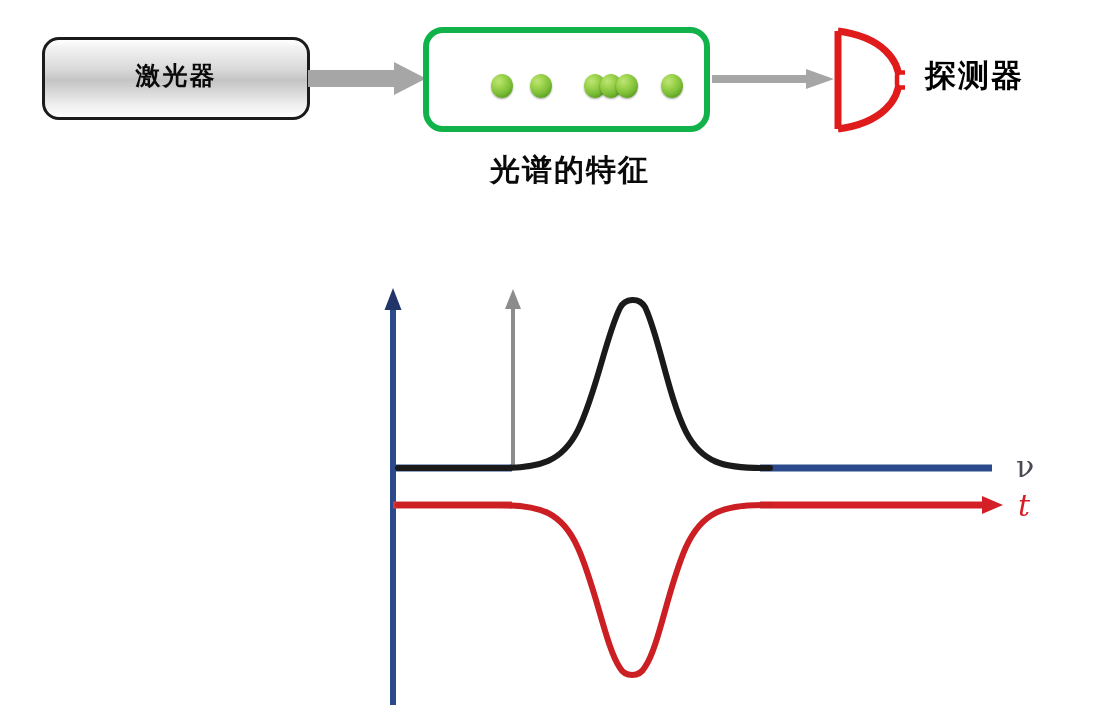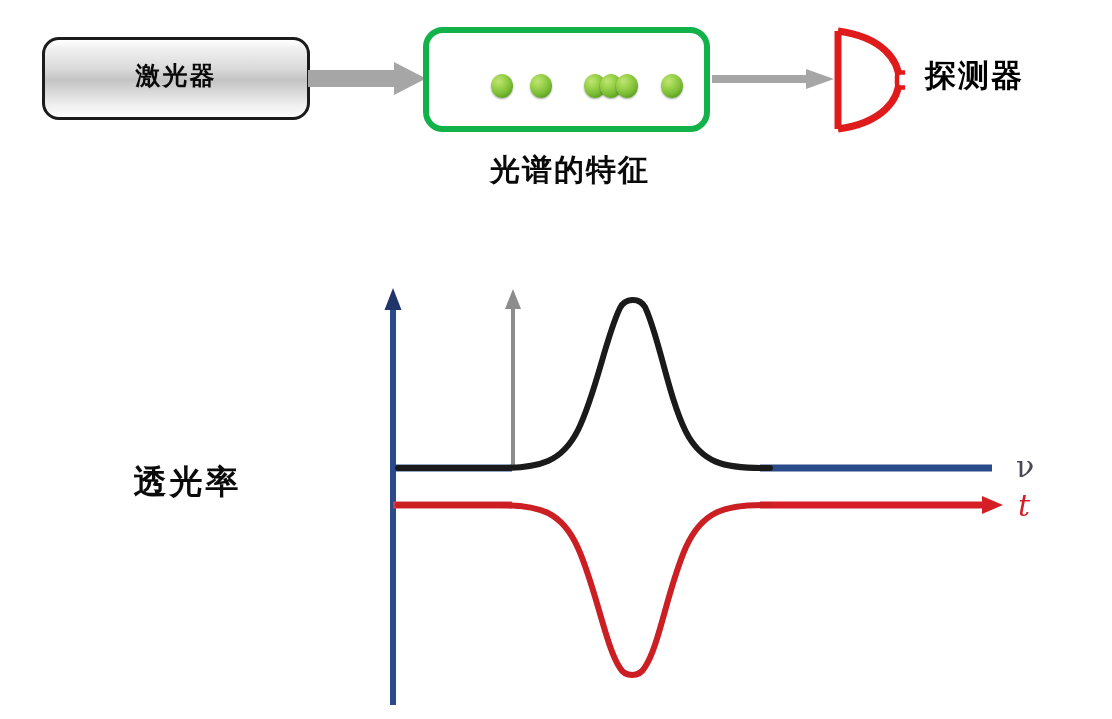--- a/index.html
+++ b/index.html
@@ -203,21 +203,20 @@
     <svg width="74" height="106" viewBox="0 0 74 106" aria-hidden="true">
       <path d="M7 4 L7 102" stroke="#e01b1b" stroke-width="7" fill="none" stroke-linecap="butt"></path>
       <path d="M7 4 C 52 10, 68 34, 68 53 C 68 72, 52 96, 7 102" stroke="#e01b1b" stroke-width="7" fill="none" stroke-linecap="butt"></path>
       <rect x="66" y="45.5" width="11" height="15" rx="3.5" stroke="#e01b1b" stroke-width="4.5" fill="#ffffff"></rect>
     </svg>
   </div>
 
   <div class="det-label">探测器</div>
 
 
-  <div class="plot-text" id="plot-text-2">透光率</div>
 
   <svg id="plot-svg" viewBox="0 0 1112 719">
 
     <g>
       <line x1="513" y1="468" x2="513" y2="303" stroke="#8c8c8c" stroke-width="4"></line>
       <path d="M513 289 L521 309 L505 309 Z" fill="#8c8c8c"></path>
     </g>
 
     <g>
       <line x1="393" y1="705" x2="393" y2="302" stroke="#2b4a8b" stroke-width="6"></line>

